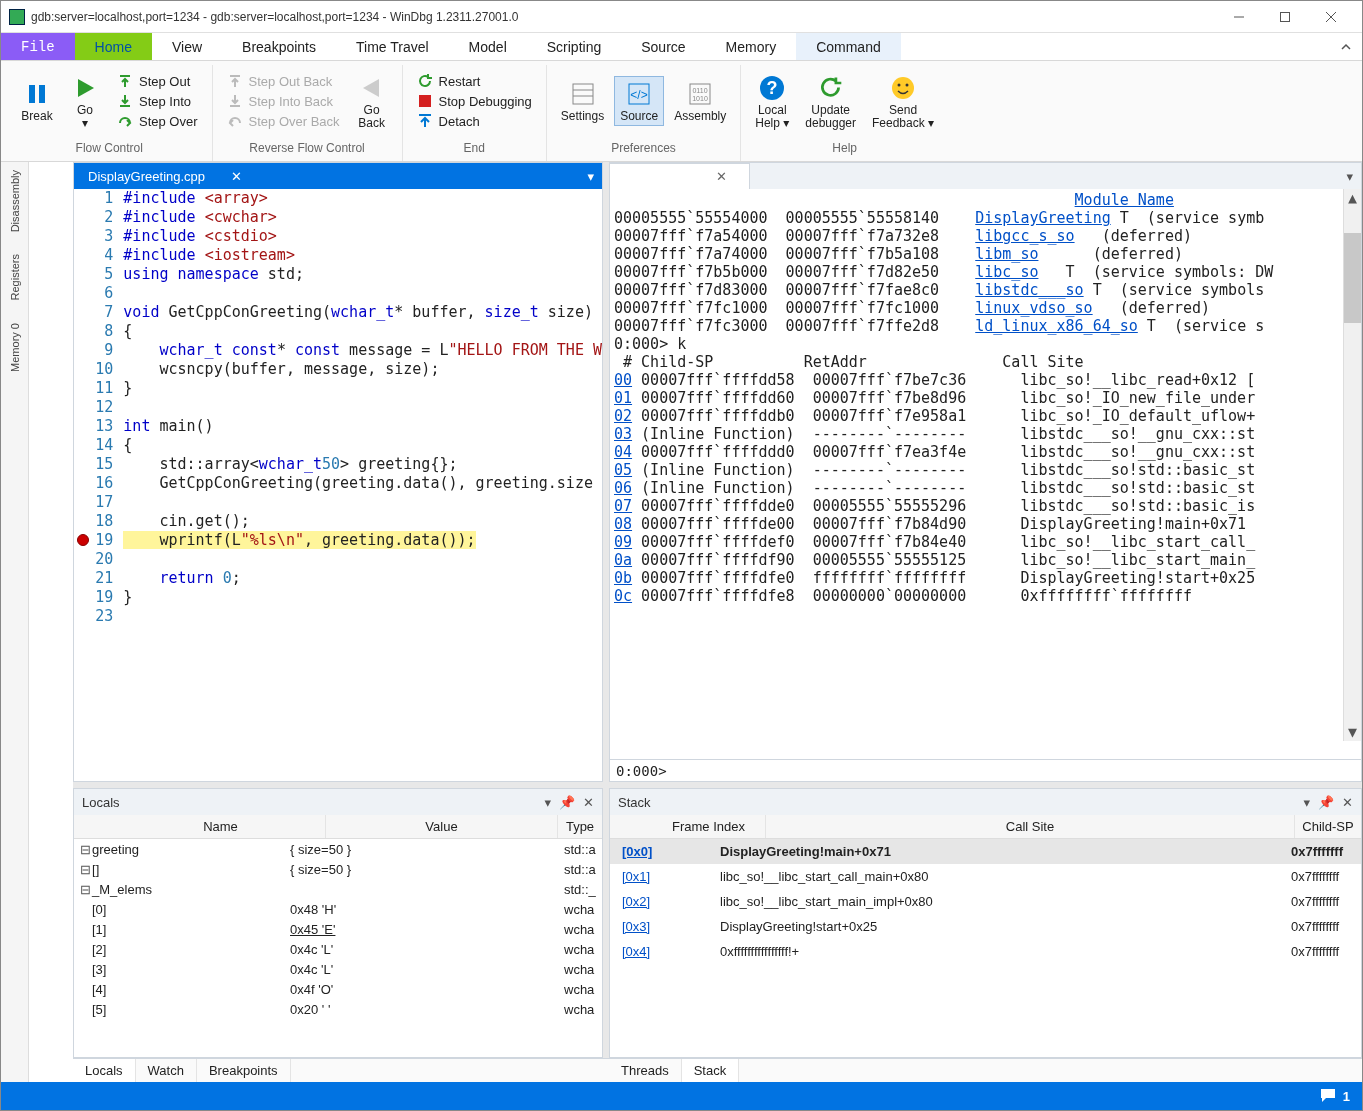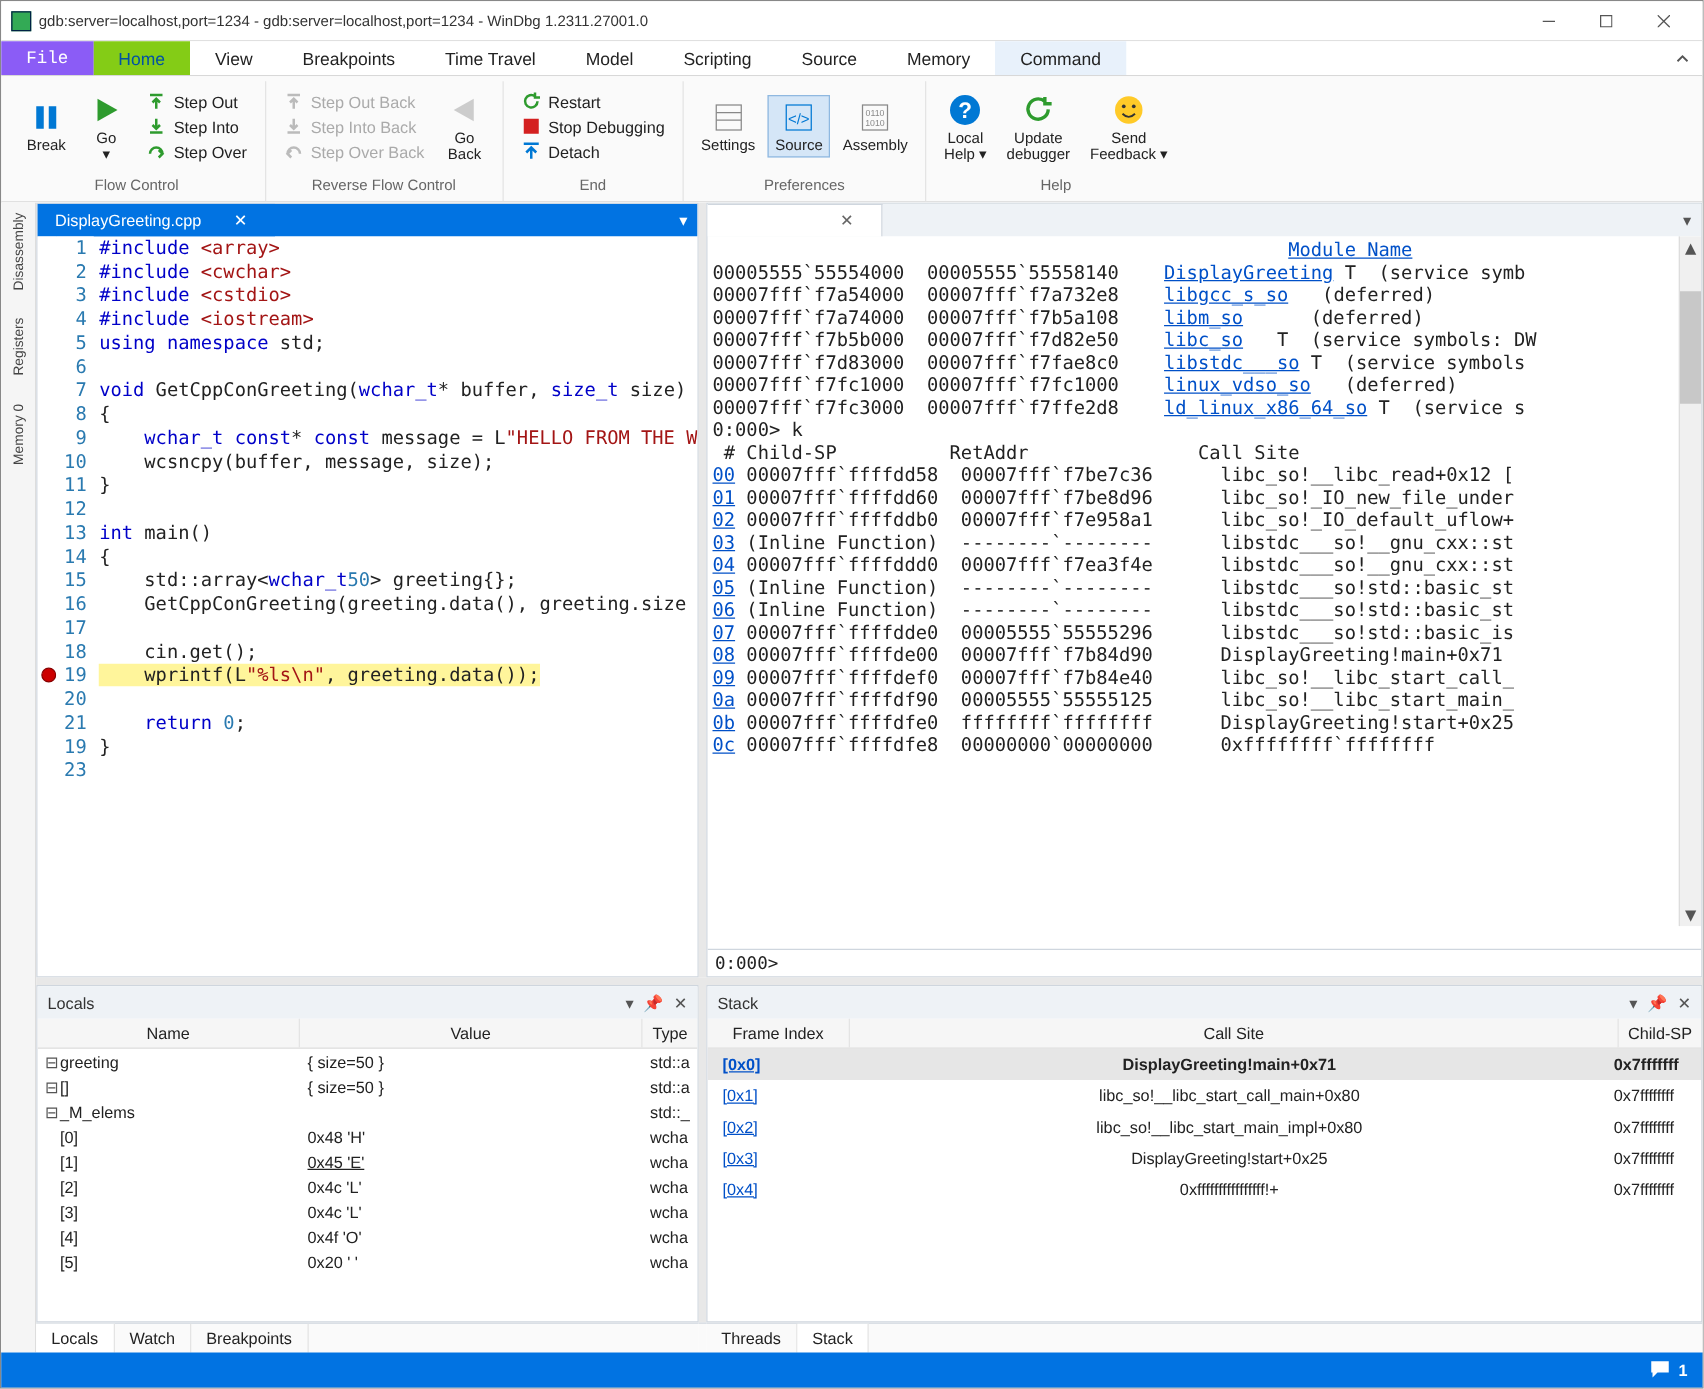--- a/index.html
+++ b/index.html
@@ -33,21 +33,21 @@
   .smallbtn { display: flex; align-items: center; padding: 2px 6px; gap: 6px; cursor: default; font-size: 13px; color: #222; }
   .smallbtn .ic { width: 16px; height: 16px; display:flex; align-items:center; justify-content:center; }
   .smallbtn.dis { color: #aaa; }
   .vbtn.sel { background: #d5e6f7; border: 1px solid #8fb8e0; padding: 3px 5px 1px 5px; }
 
   
   .main { flex: 1; display: flex; overflow: hidden; background: #fff; }
   .left-tools { width: 28px; background: #f5f5f5; border-right: 1px solid #ddd; display:flex; flex-direction:column; align-items:center; padding-top:6px; gap: 18px; font-size: 11px; color:#444; }
   .left-tools .tool { writing-mode: vertical-rl; transform: rotate(180deg); padding: 2px; cursor:default; }
 
-  .docking { flex: 1; display: grid; grid-template-columns: 530px 6px 1fr; grid-template-rows: 1fr 6px 270px 24px; }
+  .docking { flex: 1; display: grid; grid-template-columns: 530px 6px 1fr; grid-template-rows: 1fr 6px 270px 24px; margin-left: 44px; }
 
   
   .pane { border: 1px solid #cfd6de; display: flex; flex-direction: column; background: #fff; overflow: hidden; }
   .pane-title { height: 26px; display: flex; align-items: center; background: #0173e2; color:#fff; font-size: 13px; }
   .pane-title.light { background: #eef2f6; color:#333; }
   .pane-title .tabbtn { padding: 0 14px; height: 100%; display:flex; align-items:center; }
   .pane-title .tabbtn.active { background: #0173e2; color:#fff; }
   .pane-title.light .tabbtn.active { background:#fff; border-top:1px solid #cfd6de; border-right:1px solid #cfd6de; }
   .pane-title .xbtn { padding: 0 8px; cursor:default; }
   .pane-title .spacer { flex:1; }
@@ -74,31 +74,31 @@
   
   .cmd-body { flex:1; overflow:auto; font-family: Consolas, monospace; font-size:15px; white-space:pre; padding: 2px 4px; position:relative; }
   .cmd-body .lnk { color:#0050c8; text-decoration: underline; cursor:default; }
   .cmd-input { height:22px; border-top:1px solid #cfd6de; font-family: Consolas, monospace; font-size:14px; padding:2px 6px; display:flex; align-items:center; }
   .cmd-input input { border:none; outline:none; flex:1; font: inherit; margin-left:4px; }
   .vscroll { position:absolute; right:0; top:0; bottom:0; width:18px; background:#f0f0f0; border-left:1px solid #ddd; }
   .vscroll .varrow { height:18px; display:flex; align-items:center; justify-content:center; color:#555; }
   .vscroll .vtrack { flex:1; }
   .vscroll { display:flex; flex-direction:column; }
   .vscroll .thumb { background:#c8c8c8; height:90px; margin-top:26px; }
-  .grid-head { display:flex; background:#f6f6f6; border-bottom:1px solid #ddd; font-size:13px; }
+  .grid-head { display:flex; background:#f6f6f6; border-bottom:1px solid #ddd; font-size:13px;padding-left:42px; }
   .grid-head .col { padding:4px 6px; border-right:1px solid #e4e4e4; text-align:center; }
   .grid-body { flex:1; overflow:auto; font-size:13px; }
   .grow { display:flex; height:20px; align-items:center; }
   .grow .cell { padding: 2px 6px; overflow:hidden; white-space:nowrap; }
   .tw { display:inline-block; width:10px; text-align:center; color:#555; margin-right:2px; }
   .ind1 { padding-left:18px; } .ind2 { padding-left:34px; } .ind3 { padding-left:50px; } .ind4 { padding-left:66px; }
   .stack-body { flex:1; overflow:auto; font-size:13px; }
   .srow { display:flex; height:25px; align-items:center; }
   .srow .sc1 { width:110px; padding-left:12px; }
-  .srow .sc2 { flex:1;text-align:center; }
+  .srow .sc2 { flex:1; }
   .srow .sc3 { width:70px; overflow:hidden; }
   .srow.sel { background:#e6e6e6; font-weight:600; }
   .srow .sc1 .lnk, .srow .sc1 a { color:#0050c8; text-decoration: underline; }
 
   
   .bottom-tabs { display:flex; border-top:1px solid #cfd6de; background:#fafafa; height:28px; }
   .bottom-tabs .bt { padding:4px 12px; font-size:13px; border-right:1px solid #e4e4e4; cursor:default; }
   .bottom-tabs .bt.active { background:#fff; }
 
   

